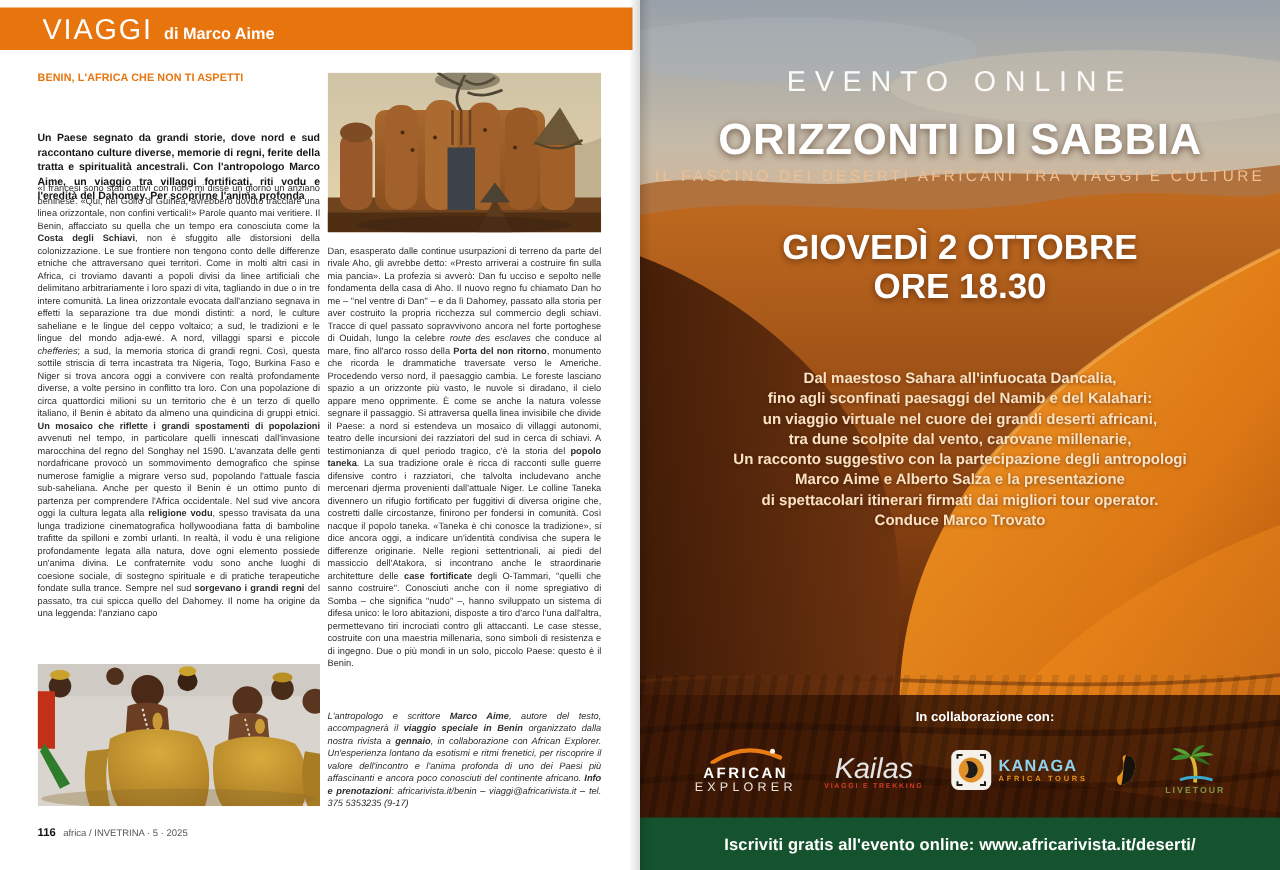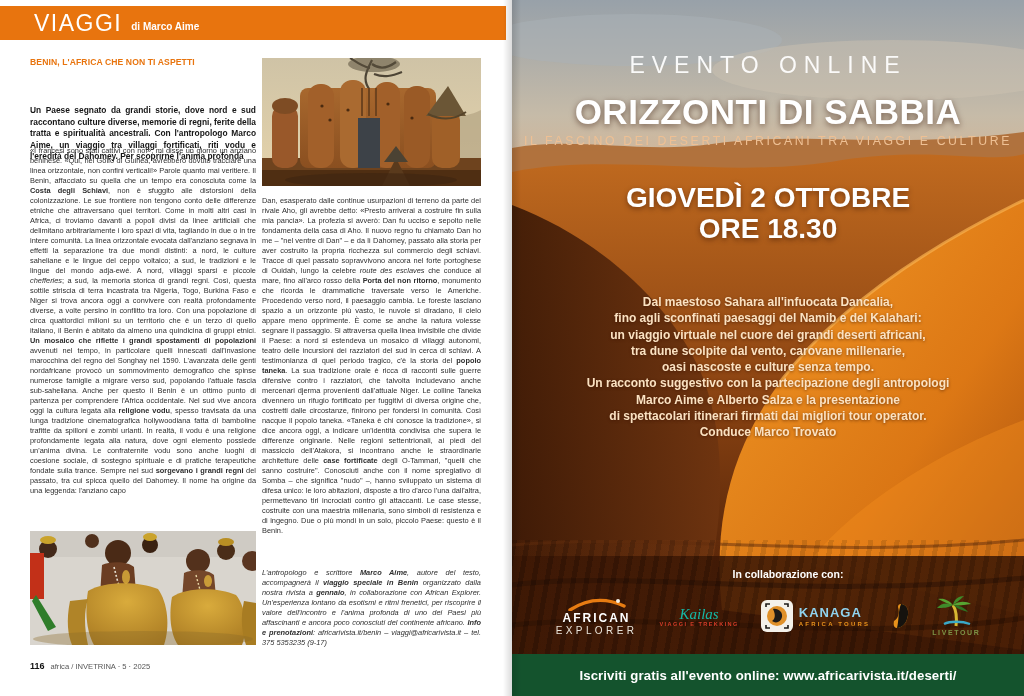--- a/index.html
+++ b/index.html
@@ -5,21 +5,21 @@
   html,body{margin:0;padding:0;background:#777;}
   #spread{position:relative;width:1024px;height:696px;background:#fff;overflow:hidden;
           font-family:"Liberation Sans",sans-serif;}
   .abs{position:absolute;}
   .rb{font-weight:bold;} .ri{font-style:italic;}
 
   
   #left-page{left:0;top:0;width:512px;height:696px;background:#fff;}
   #header-bar{left:0;top:6px;width:506px;height:34px;background:#e8740e;display:flex;align-items:center;}
   #header-title{color:#fff;font-size:23px;font-weight:300;letter-spacing:1.5px;margin-left:34px;}
-  #header-byline{color:#fff;font-size:10px;font-weight:bold;margin-left:9px;margin-top:7px;}
+  #header-byline{color:#fff;font-size:13px;font-weight:bold;margin-left:9px;margin-top:7px;}
 
   #kicker{left:30px;top:57px;width:226px;color:#e8740e;font-size:8.6px;font-weight:bold;letter-spacing:.1px;}
   #standfirst{left:30px;top:68px;width:226px;font-size:8.4px;font-weight:bold;line-height:11.6px;
               color:#151515;text-align:justify;margin-top:37px;}
   .bodytext{font-size:7.4px;line-height:10px;color:#2e2e2e;text-align:justify;overflow:hidden;}
   #col1-body{left:30px;top:146px;width:226px;height:382px;}
   #col2-body{left:262px;top:196px;width:219px;height:364px;}
   #footnote{left:262px;top:568px;width:219px;font-size:7.4px;line-height:10px;color:#2e2e2e;
             text-align:justify;font-style:italic;}
 
@@ -49,21 +49,21 @@
   #event-date-2{top:213px;font-size:28px;font-weight:800;text-shadow:0 2px 5px rgba(50,15,0,.5);}
   #event-desc{top:294px;font-size:12px;font-weight:bold;line-height:16.3px;color:#fbe2c2;
               text-shadow:0 1px 3px rgba(60,20,0,.6);}
   #collab-label{top:568px;font-size:10.5px;font-weight:bold;margin-left:20px;}
 
   #logos-row{left:0;top:588px;width:512px;height:56px;display:flex;align-items:center;
              justify-content:center;gap:22px;}
   .logo{display:flex;flex-direction:column;align-items:center;justify-content:center;}
   .ae-line1{color:#fff;font-size:12px;font-weight:bold;letter-spacing:2px;}
   .ae-line2{color:#e9e4da;font-size:10px;letter-spacing:3.4px;}
-  .kailas-line1{color:#14b8a6;font-size:15px;font-style:italic;font-family:Liberation Serif, serif;}
+  .kailas-line1{color:#e5e5e5;font-size:23px;font-style:italic;font-family:Liberation Sans, sans-serif;}
   .kailas-line2{color:#d43c28;font-size:5.6px;font-weight:bold;letter-spacing:1.4px;margin-top:-2px;}
   .logo-kanaga{flex-direction:row;gap:6px;}
   .kanaga-mark{width:32px;height:32px;background:#f4f1ea;border-radius:6px;display:flex;
                align-items:center;justify-content:center;}
   .kanaga-line1{color:#8fd2ee;font-size:13px;font-weight:bold;letter-spacing:1px;}
   .kanaga-line2{color:#e8921c;font-size:6px;font-weight:bold;letter-spacing:2.2px;margin-top:1px;}
   .logo-spazi{flex-direction:row;gap:5px;}
   .spazi-line1{color:#efece2;font-size:12.5px;font-family:"Liberation Serif",serif;letter-spacing:.5px;}
   .spazi-line2{color:#cfc8ba;font-size:5.5px;font-style:italic;margin-top:1px;}
   .livetour-line1{color:#7d9447;font-size:7px;font-weight:bold;letter-spacing:1.6px;margin-top:-1px;}
@@ -222,21 +222,20 @@
     <div id="event-title" class="abs rp-text">ORIZZONTI DI SABBIA</div>
     <div id="event-subtitle" class="abs rp-text">IL FASCINO DEI DESERTI AFRICANI TRA VIAGGI E CULTURE</div>
     <div id="event-date-1" class="abs rp-text">GIOVEDÌ 2 OTTOBRE</div>
     <div id="event-date-2" class="abs rp-text">ORE 18.30</div>
 
     <div id="event-desc" class="abs rp-text">
       <div>Dal maestoso Sahara all'infuocata Dancalia,</div>
       <div>fino agli sconfinati paesaggi del Namib e del Kalahari:</div>
       <div>un viaggio virtuale nel cuore dei grandi deserti africani,</div>
       <div>tra dune scolpite dal vento, carovane millenarie,</div>
-      <div>oasi nascoste e culture senza tempo.</div>
       <div>Un racconto suggestivo con la partecipazione degli antropologi</div>
       <div>Marco Aime e Alberto Salza e la presentazione</div>
       <div>di spettacolari itinerari firmati dai migliori tour operator.</div>
       <div>Conduce Marco Trovato</div>
     </div>
 
     <div id="collab-label" class="abs rp-text">In collaborazione con:</div>
 
     <div id="logos-row" class="abs">
       <div class="logo">

